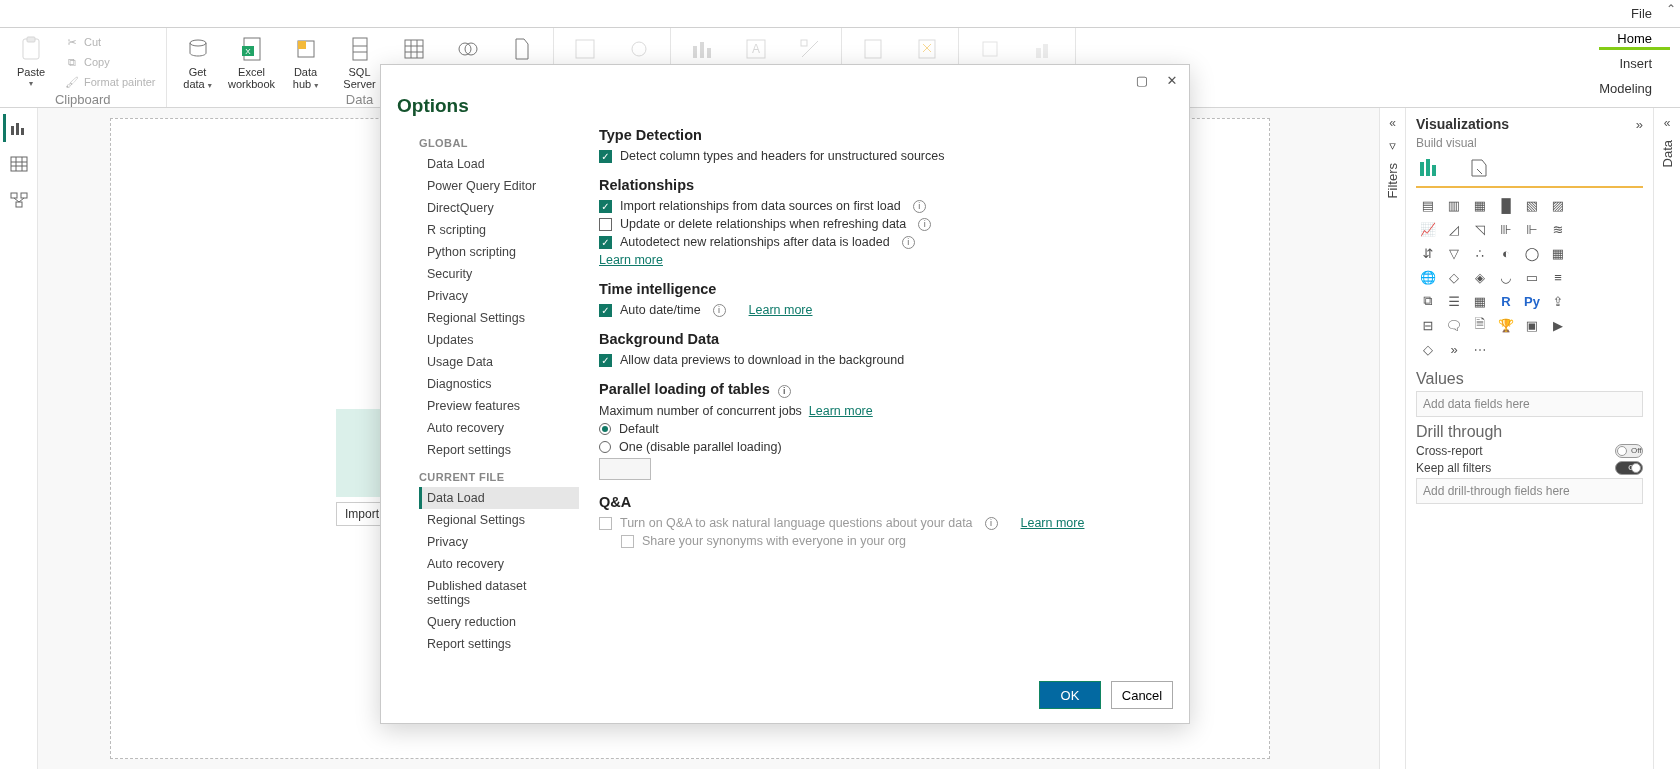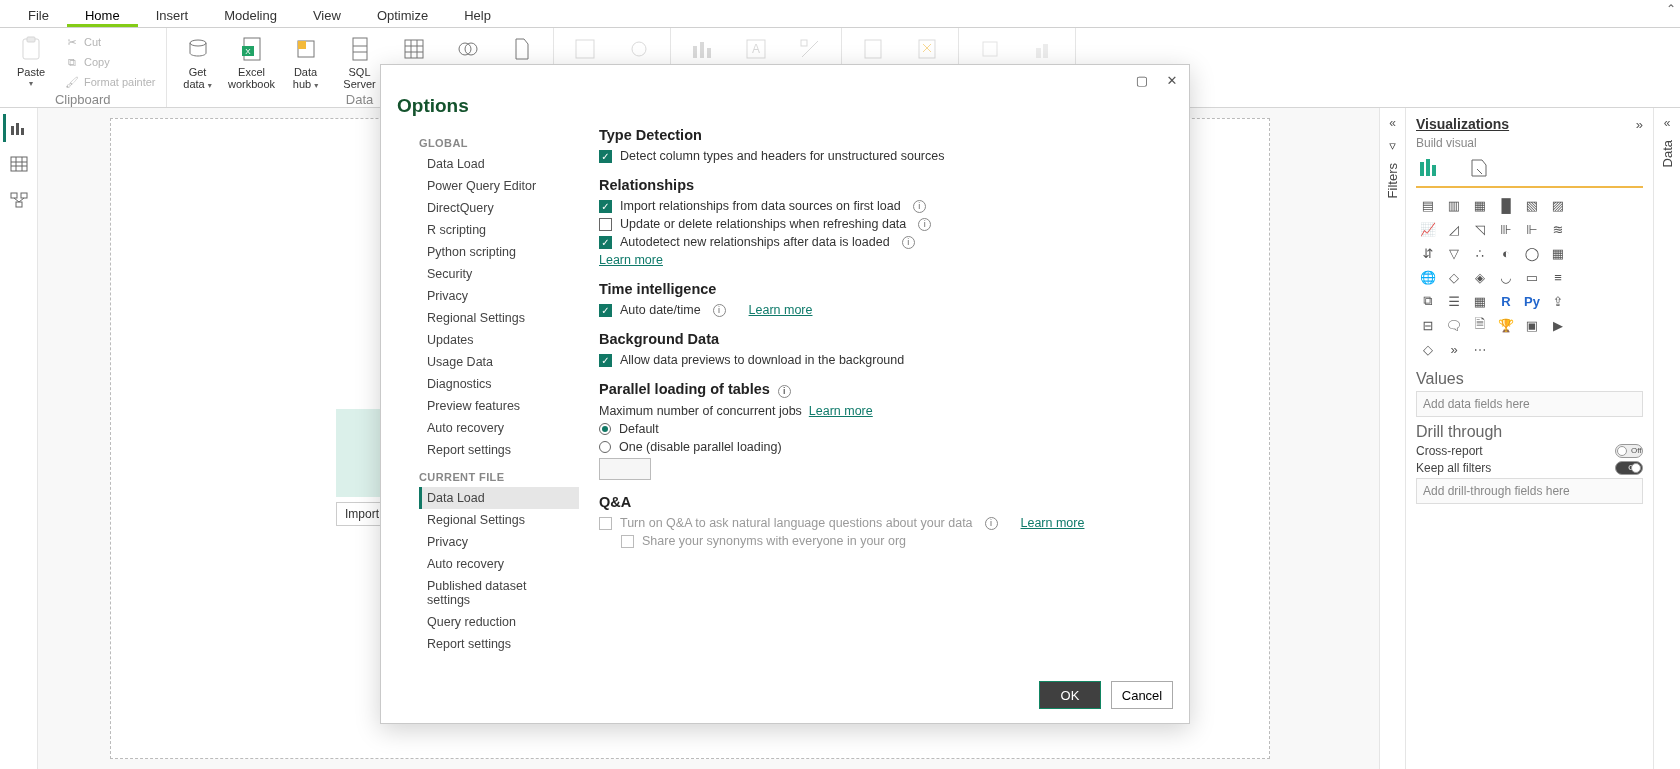--- a/index.html
+++ b/index.html
@@ -5,21 +5,21 @@
   * { box-sizing: border-box; }
   html, body {
     margin: 0; padding: 0; width: 1680px; height: 769px; overflow: hidden;
     font-family: "Segoe UI", Arial, sans-serif; font-size: 13px; color: #333;
     background: #fff;
   }
 
   
   .menu {
     display: flex; align-items: flex-end; height: 28px; padding: 0 10px;
-    border-bottom: 1px solid #d0d0d0; gap: 0;
+    border-bottom: 1px solid #d0d0d0; gap: 0; flex-direction: column;
   }
   .menu-item {
     padding: 6px 18px 4px 18px; font-size: 13px; color: #333; cursor: pointer;
   }
   .menu-item.active {
     border-bottom: 3px solid #84cc16; color: #000; padding-bottom: 1px;
   }
 
   
   .ribbon {
@@ -66,21 +66,21 @@
   .placeholder .ph-box { width:100%; height:88px; background:#b8e2d5; opacity:.5; }
   .placeholder .ph-label { margin-top:5px; border:1px solid #ccc; background:#fff; padding:4px 8px; font-size:12px; }
 
   
   .right-area { position:absolute; right:0; top:0; bottom:0; display:flex; background:#fff; border-left:1px solid #e5e5e5;}
   .filters-rail { width:26px; border-right:1px solid #e5e5e5; display:flex; flex-direction:column; align-items:center; padding-top:8px;}
   .filters-rail .chev { font-size:12px; color:#555; }
   .filters-rail .vlabel { writing-mode: vertical-rl; transform: rotate(180deg); font-size:13px; color:#444; margin-top:10px;}
   .viz-panel { width:248px; border-right:1px solid #e5e5e5; padding:8px 10px; overflow:hidden;}
   .panel-head { display:flex; align-items:center; justify-content:space-between;}
-  .panel-head h3 { margin:0; font-size:14px; font-weight:600; color:#333;text-decoration:underline;}
+  .panel-head h3 { margin:0; font-size:14px; font-weight:600; color:#333;}
   .panel-sub { font-size:12px; color:#888; margin:4px 0 6px 0;}
   .build-tabs { display:flex; gap:18px; padding-bottom:6px; border-bottom:2px solid #f0b94a; margin-bottom:4px;}
   .build-tab { width:30px; height:24px; display:flex; align-items:center; justify-content:center;}
   .vgrid { display:grid; grid-template-columns: repeat(6, 24px); grid-auto-rows:22px; gap:2px; margin:6px 0 10px 0;}
   .vcell { width:24px; height:22px; display:flex; align-items:center; justify-content:center; font-size:13px; color:#555;}
   .section-label { font-size:16px; color:#666; margin-top:6px;}
   .dropzone { border:1px solid #ddd; background:#fafafa; padding:5px 6px; font-size:12px; color:#888; margin:3px 0 6px 0;}
   .row { display:flex; align-items:center; justify-content:space-between; font-size:12px; color:#444; margin:3px 0;gap:40px;}
   .toggle { width:28px; height:14px; border:1px solid #999; border-radius:8px; position:relative; font-size:8px; line-height:12px; text-align:left; padding:0 3px; color:#555; background:#eee;}
   .toggle.on { background:#444; color:#fff; text-align:right;}
@@ -111,21 +111,21 @@
   .chk.dim { color:#9a9a9a;}
   .chk.dim .box { border-color:#bbb;}
   .radio { display:flex; align-items:center; gap:8px; margin:4px 0;}
   .radio .dot { width:12px; height:12px; border:1px solid #666; border-radius:50%; display:inline-flex; align-items:center; justify-content:center;}
   .radio .dot.sel::after { content:""; width:6px; height:6px; background:#117865; border-radius:50%;}
   .info { display:inline-block; width:13px; height:13px; border:1px solid #888; border-radius:50%; font-size:9px; line-height:11px; text-align:center; color:#666; margin-left:4px;}
   .link { color:#0f7a6a; text-decoration:underline; cursor:pointer;}
   .numbox { width:52px; height:22px; border:1px solid #bbb; background:#f6f6f6; margin-top:2px;}
   .dlg-footer { display:flex; justify-content:flex-end; gap:10px; padding:10px 16px 14px 16px;}
   .btn { min-width:62px; height:28px; border:1px solid #aaa; background:#fff; font-size:13px; cursor:pointer;}
-  .btn.primary { background:#404040; border-color:#118562; color:#fff;}
+  .btn.primary { background:#0369a1; border-color:#118562; color:#fff;}
 
   .collapse-chev { position:absolute; right:4px; top:2px; color:#666; font-size:12px;}
 
   .sub { margin-left:22px; }
 </style>
 </head>
 <body>
 
 <div class="menu">
   <div class="menu-item">File</div>

